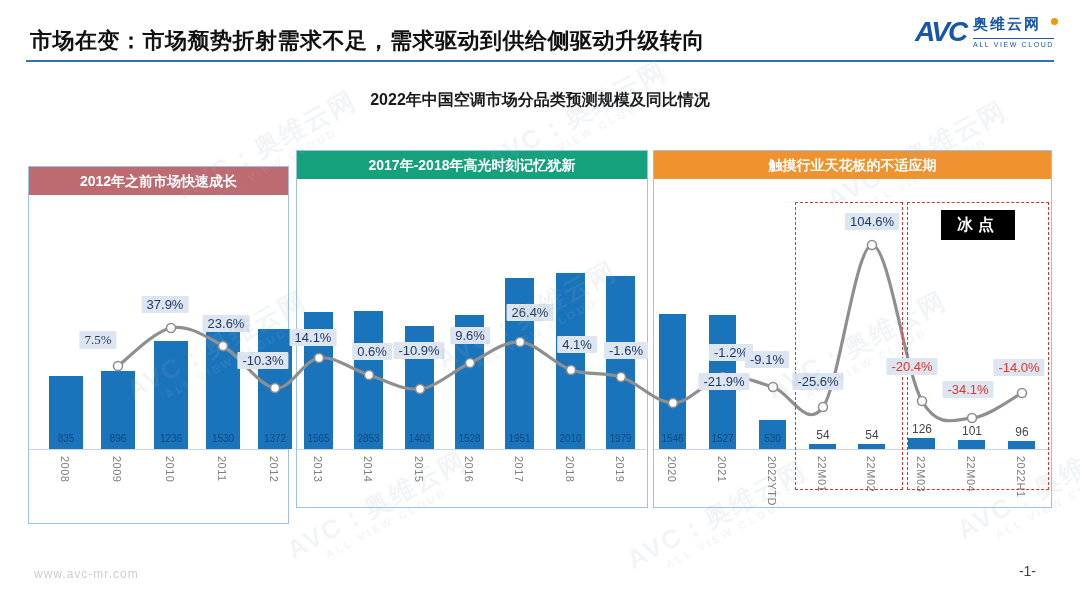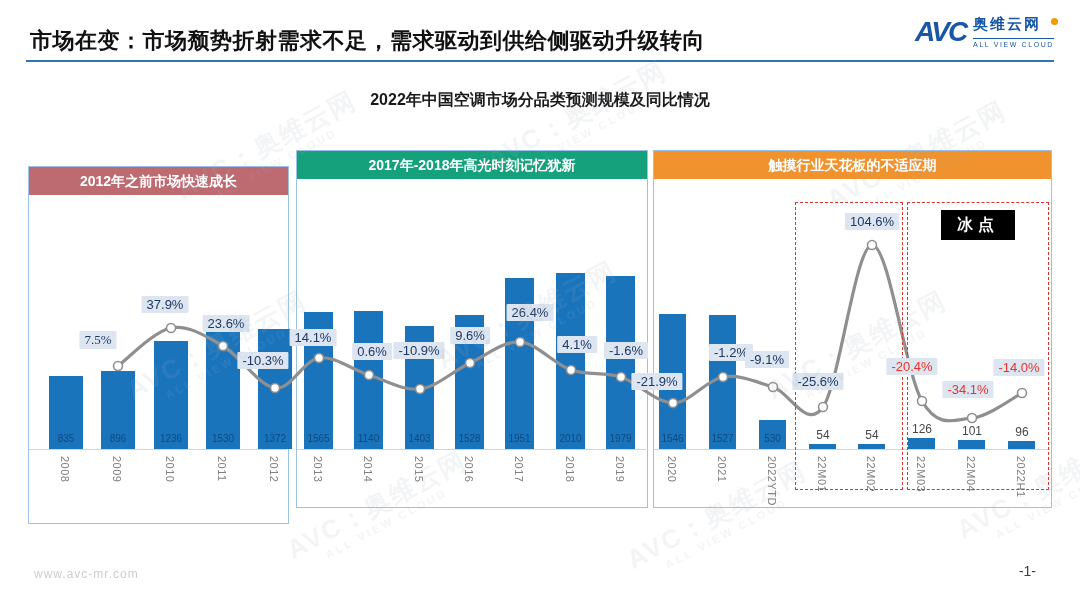--- a/index.html
+++ b/index.html
@@ -89,21 +89,21 @@
       <div class="bar-cap" style="left: 206px; top: 315px; width: 34px; height: 8px; background: rgb(31, 78, 121);"></div>
       <div class="bar-val" style="left: 206px; top: 433px; width: 34px;">1530</div>
       <div class="x-label" style="left: 216px; top: 456px;">2011</div>
       <div class="bar" style="left: 258px; top: 329px; width: 34px; height: 120px; background: rgb(26, 116, 188);"></div>
       <div class="bar-val" style="left: 258px; top: 433px; width: 34px;">1372</div>
       <div class="x-label" style="left: 268px; top: 456px;">2012</div>
       <div class="bar" style="left: 304px; top: 312px; width: 29px; height: 137px; background: rgb(26, 116, 188);"></div>
       <div class="bar-val" style="left: 304px; top: 433px; width: 29px;">1565</div>
       <div class="x-label" style="left: 312px; top: 456px;">2013</div>
       <div class="bar" style="left: 354px; top: 311px; width: 29px; height: 138px; background: rgb(26, 116, 188);"></div>
-      <div class="bar-val" style="left: 354px; top: 433px; width: 29px;">1140</div>
+      <div class="bar-val" style="left: 354px; top: 433px; width: 29px;">2853</div>
       <div class="x-label" style="left: 362px; top: 456px;">2014</div>
       <div class="bar" style="left: 405px; top: 326px; width: 29px; height: 123px; background: rgb(26, 116, 188);"></div>
       <div class="bar-val" style="left: 405px; top: 433px; width: 29px;">1403</div>
       <div class="x-label" style="left: 413px; top: 456px;">2015</div>
       <div class="bar" style="left: 455px; top: 315px; width: 29px; height: 134px; background: rgb(26, 116, 188);"></div>
       <div class="bar-val" style="left: 455px; top: 433px; width: 29px;">1528</div>
       <div class="x-label" style="left: 463px; top: 456px;">2016</div>
       <div class="bar" style="left: 505px; top: 278px; width: 29px; height: 171px; background: rgb(26, 116, 188);"></div>
       <div class="bar-val" style="left: 505px; top: 433px; width: 29px;">1951</div>
       <div class="x-label" style="left: 513px; top: 456px;">2017</div>
@@ -141,21 +141,21 @@
       <div class="chip" style="left: 165px; top: 313px; text-align: right;">37.9%</div>
       <div class="chip" style="left: 226px; top: 332px;">23.6%</div>
       <div class="chip" style="left: 263px; top: 369px;">-10.3%</div>
       <div class="chip" style="left: 313px; top: 346px;">14.1%</div>
       <div class="chip" style="left: 372px; top: 360px;">0.6%</div>
       <div class="chip" style="left: 419px; top: 359px;">-10.9%</div>
       <div class="chip" style="left: 470px; top: 344px;">9.6%</div>
       <div class="chip" style="left: 530px; top: 321px;">26.4%</div>
       <div class="chip" style="left: 577px; top: 353px;">4.1%</div>
       <div class="chip" style="left: 626px; top: 359px;">-1.6%</div>
-      <div class="chip" style="left: 657px; top: 390px;">-21.9%</div>
+      <div class="chip" style="left: 724px; top: 390px;">-21.9%</div>
       <div class="chip" style="left: 731px; top: 361px;">-1.2%</div>
       <div class="chip" style="left: 767px; top: 368px;">-9.1%</div>
       <div class="chip" style="left: 818px; top: 390px;">-25.6%</div>
       <div class="chip" style="left: 872px; top: 230px;">104.6%</div>
       <div class="chip red" style="left: 912px; top: 375px;">-20.4%</div>
       <div class="chip red" style="left: 968px; top: 398px;">-34.1%</div>
       <div class="chip red" style="left: 1019px; top: 376px;">-14.0%</div>
     </div>
 
   <svg id="line-layer" width="1080" height="608">

